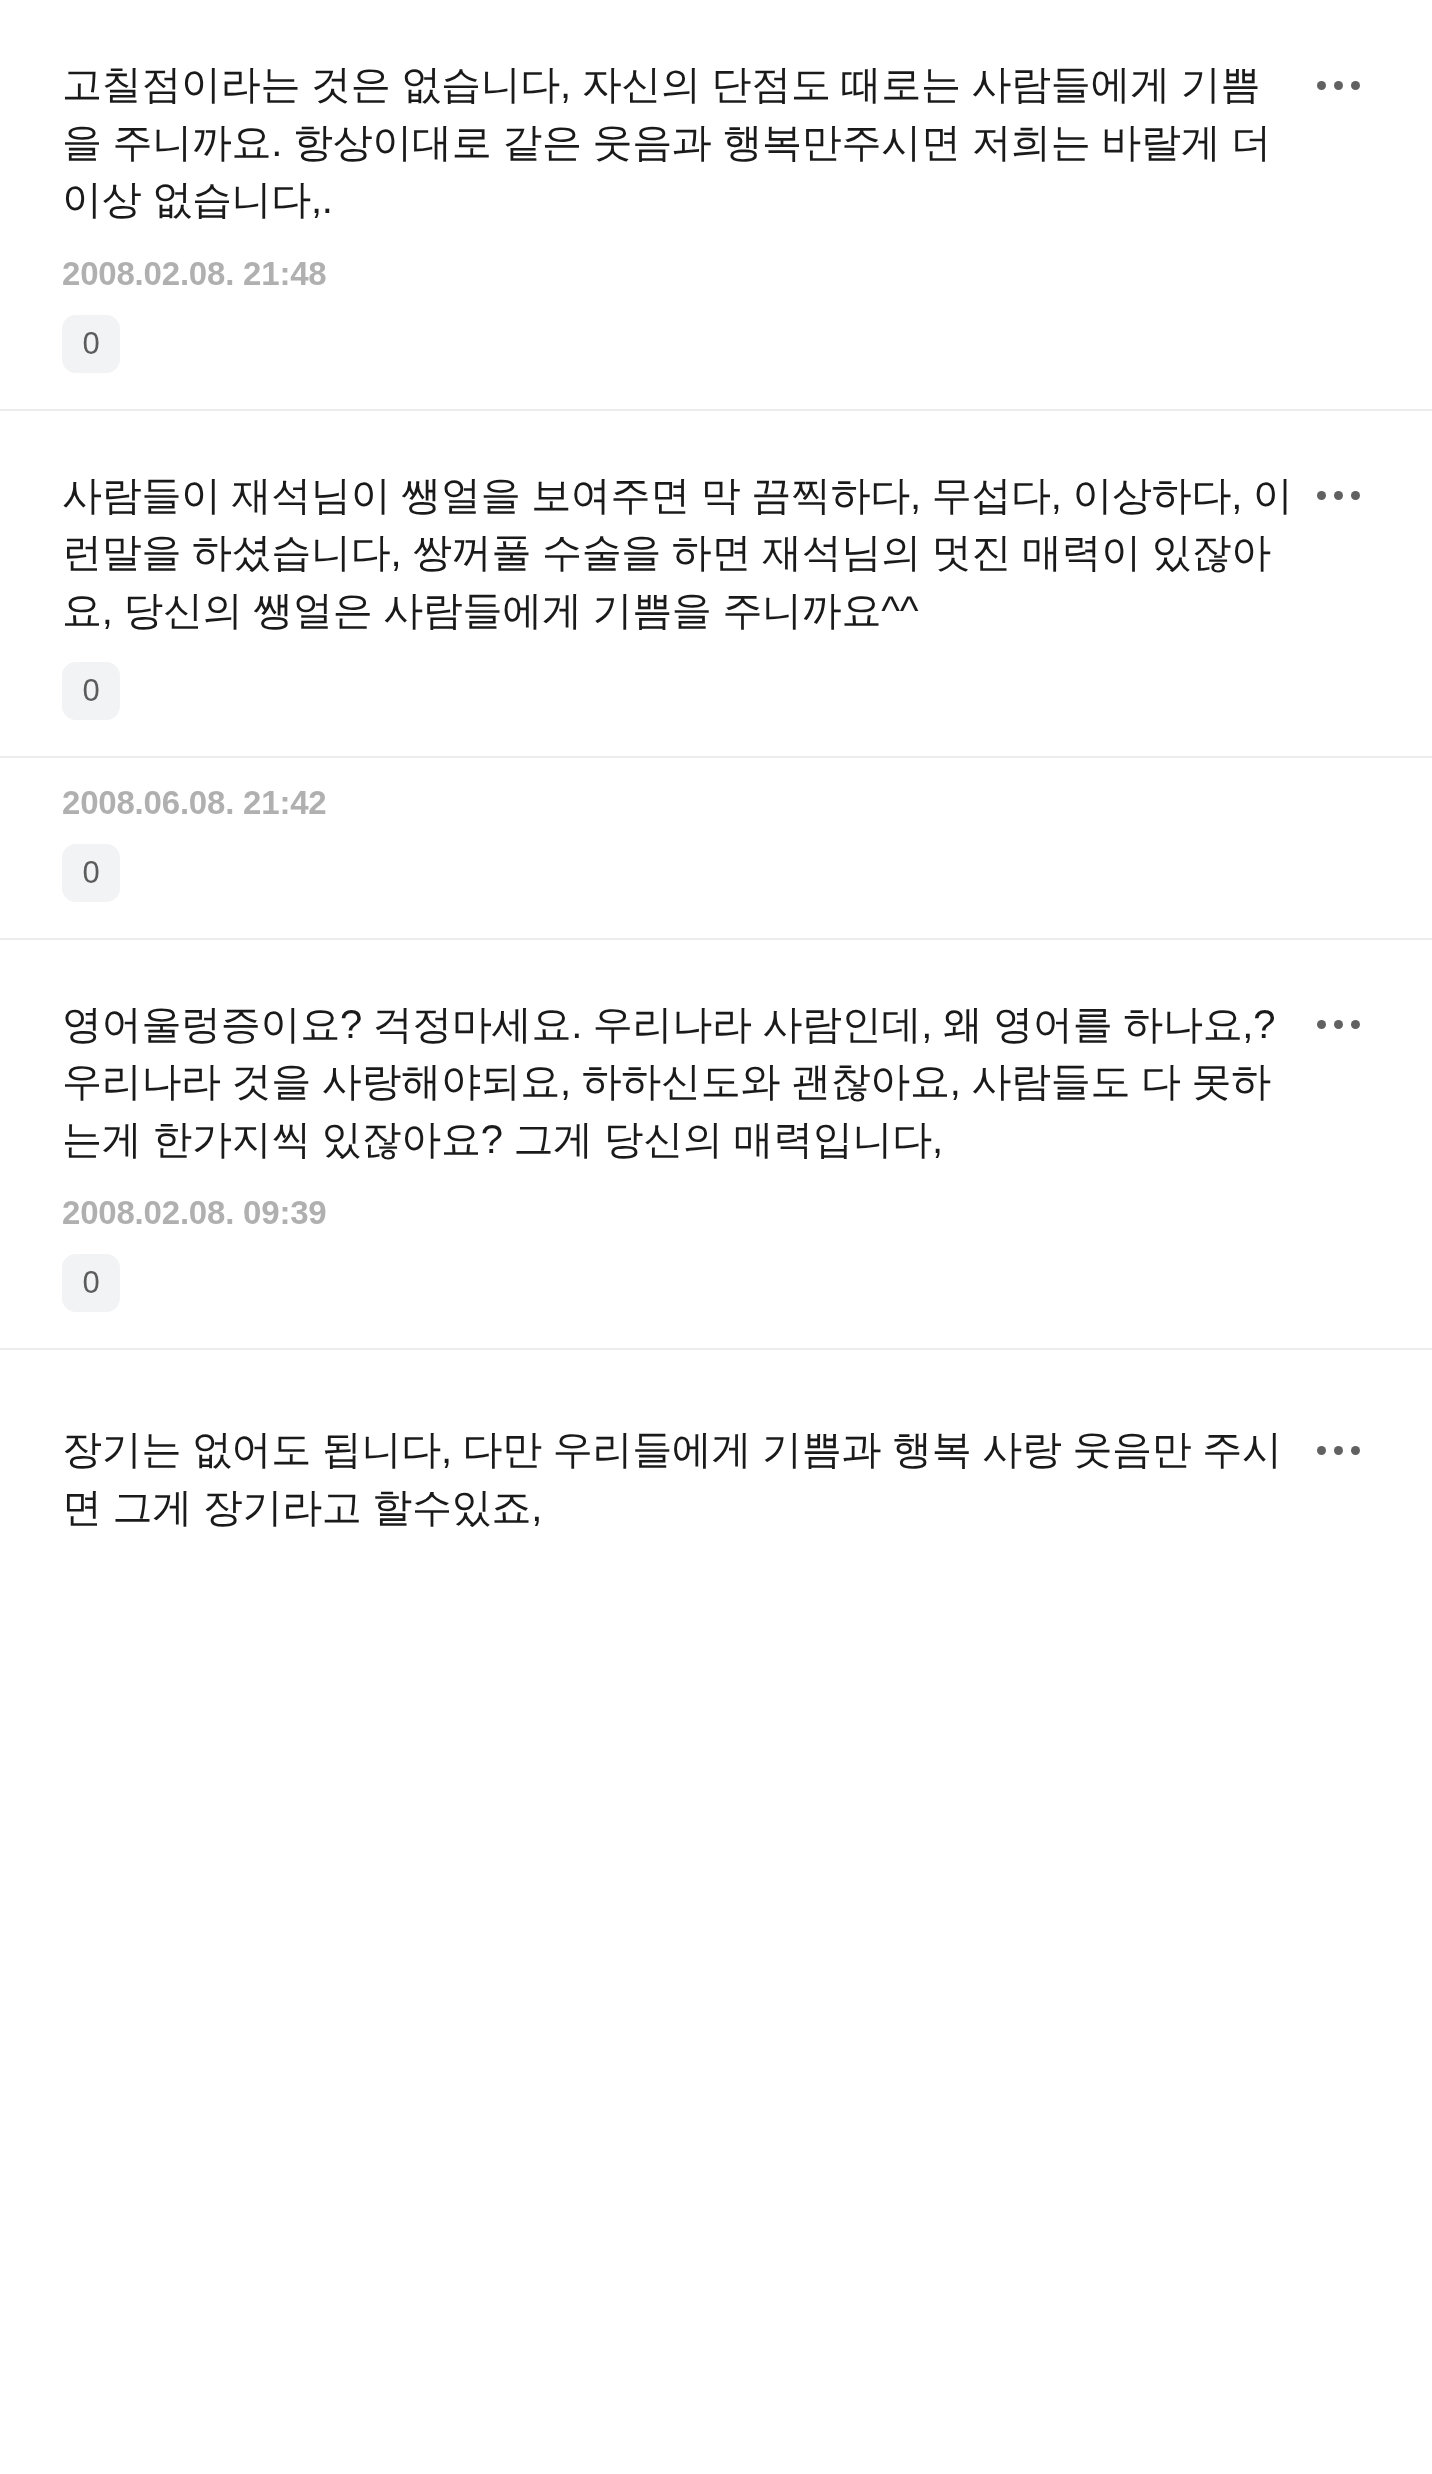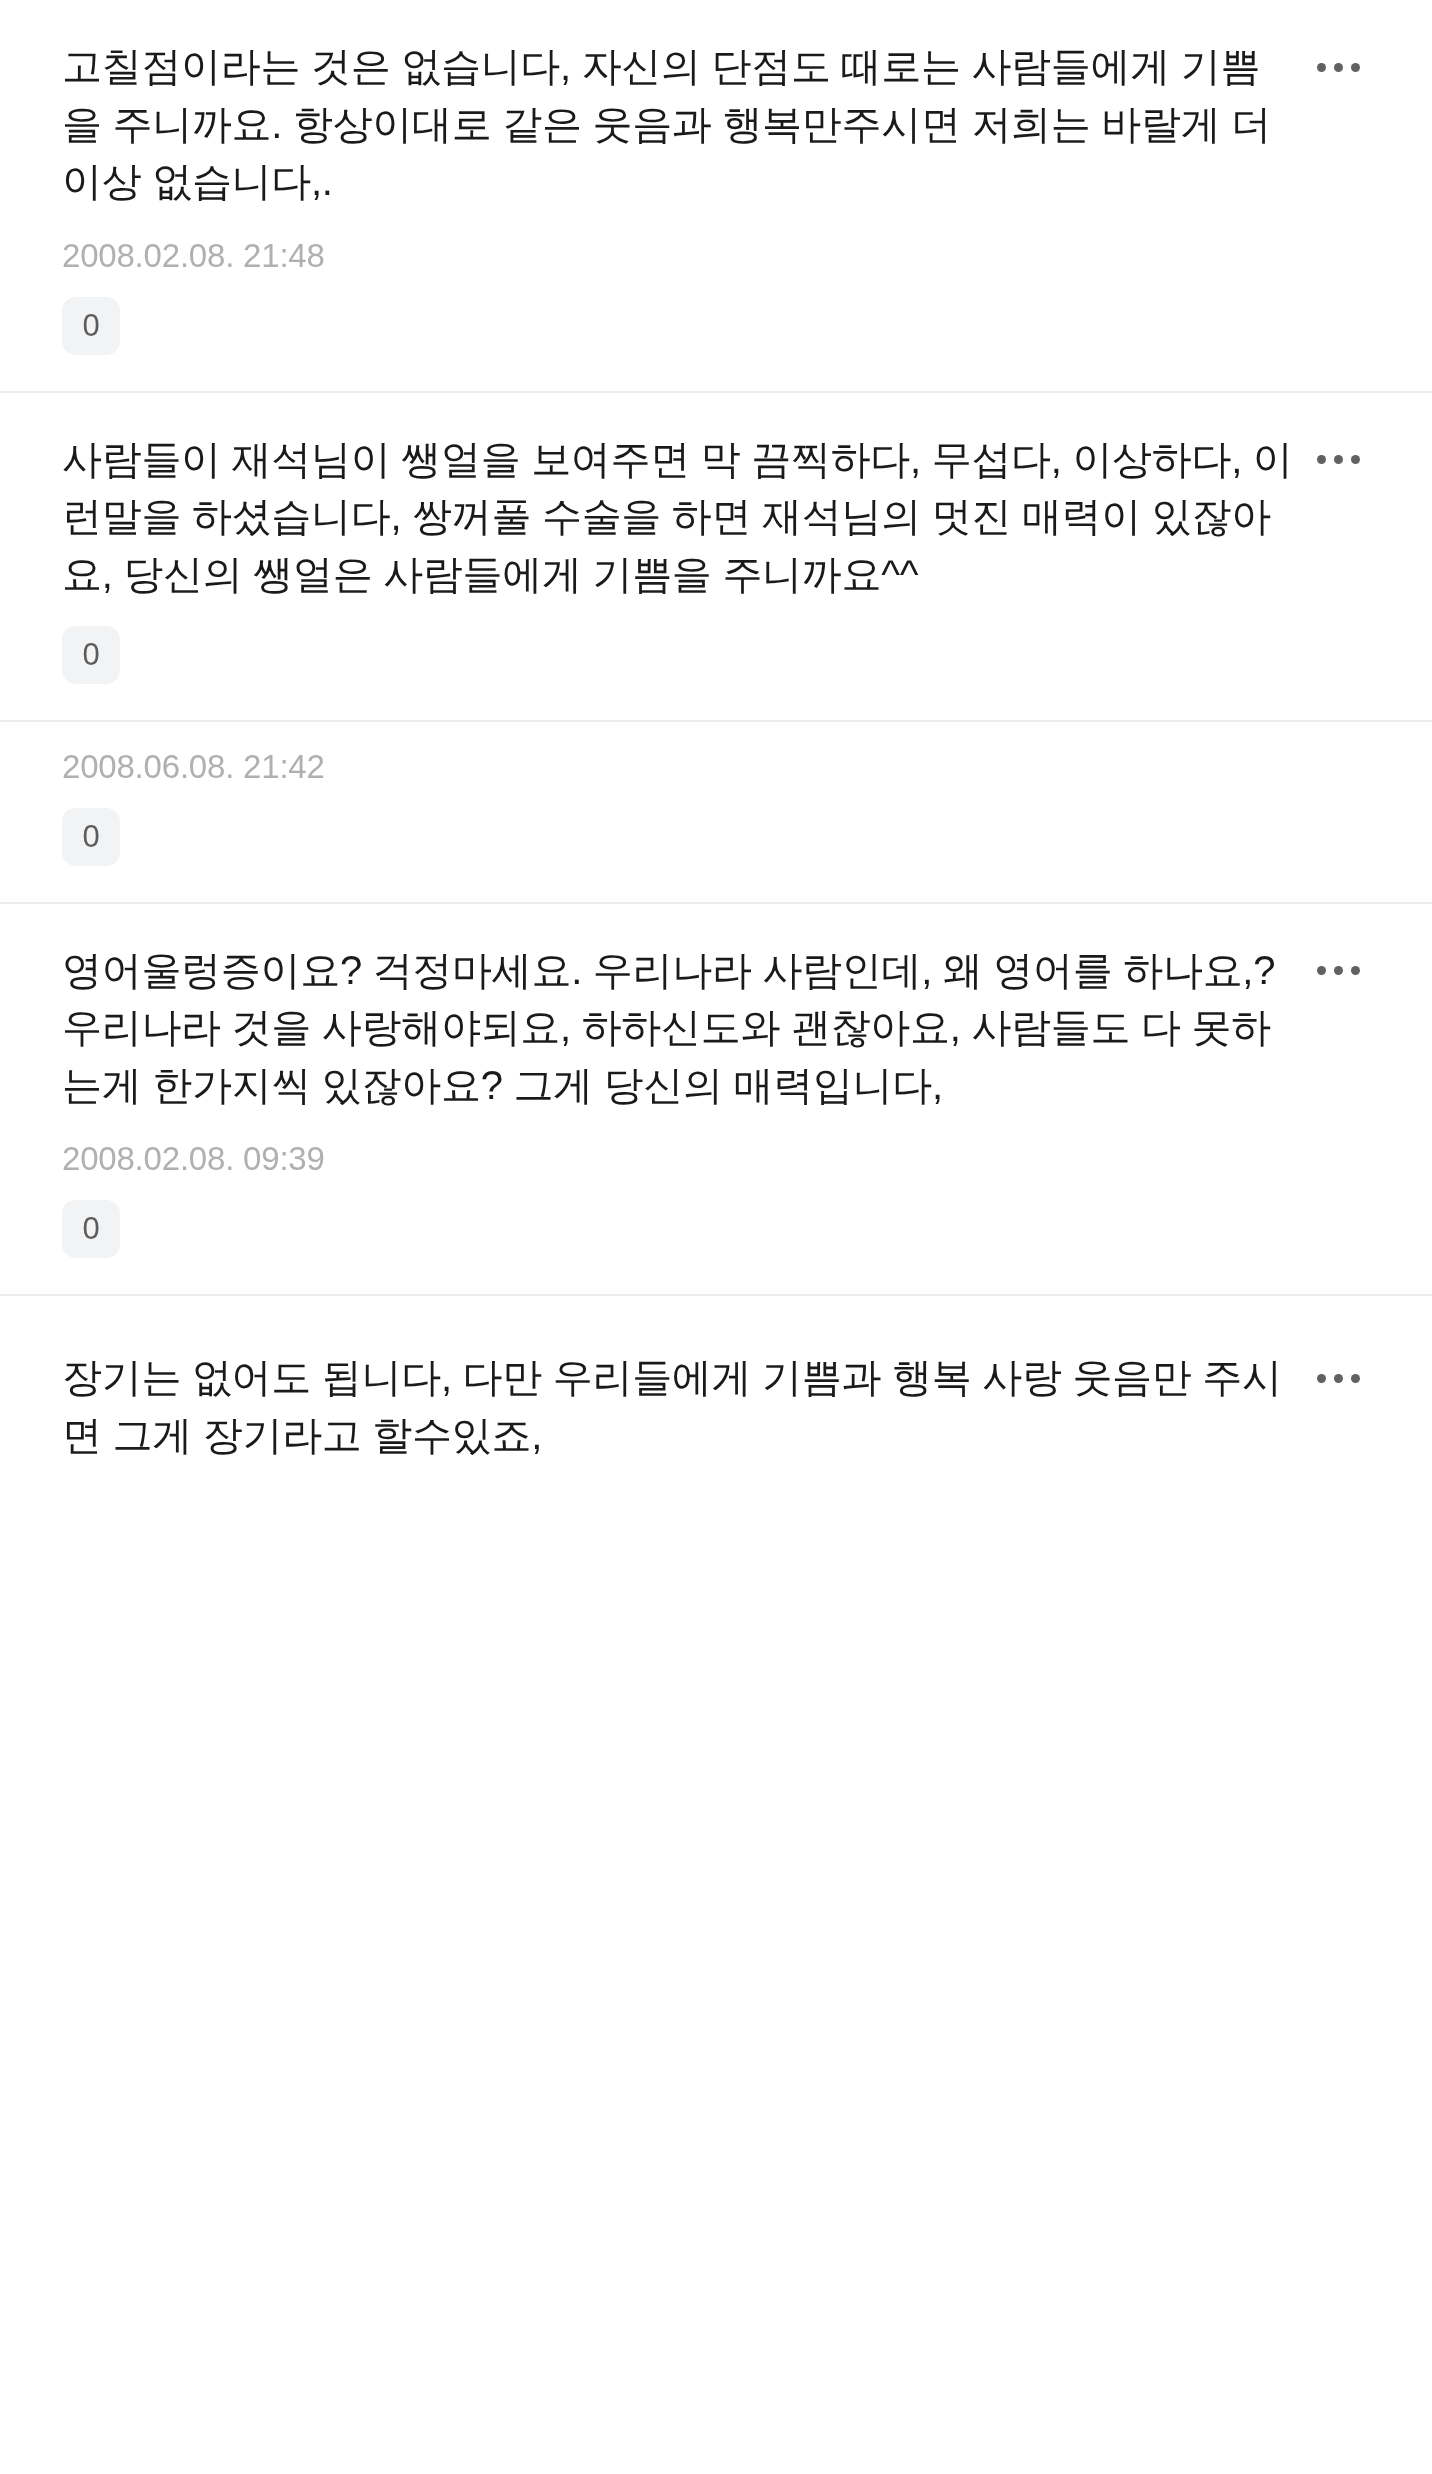--- a/index.html
+++ b/index.html
@@ -21,21 +21,21 @@
     padding: 0 62px 0 62px;
     border-bottom: 2px solid #ececec;
   }
   .comment-item:last-child {
     border-bottom: none;
     margin-top: 15px;
   }
   .comment-body {
     display: flex;
     align-items: flex-start;
-    padding-top: 38px;
+    padding-top: 56px;
   }
   .comment-text {
     flex: 1 1 auto;
     max-width: 1235px;
     font-size: 40px;
     line-height: 1.44;
     color: #1a1a1a;
     letter-spacing: -0.3px;
     word-break: break-all;
     white-space: pre-wrap;
@@ -57,20 +57,21 @@
     height: 9px;
     border-radius: 50%;
     background: #616161;
     display: block;
   }
   .comment-date {
     margin-top: 26px;
     font-size: 33px;
     color: #b0b0b0;
     letter-spacing: -0.2px;
+    font-weight: bold;
   }
   .comment-meta {
     margin-top: 22px;
     padding-bottom: 36px;
     display: flex;
     align-items: center;
   }
   .like-count {
     min-width: 58px;
     height: 58px;

